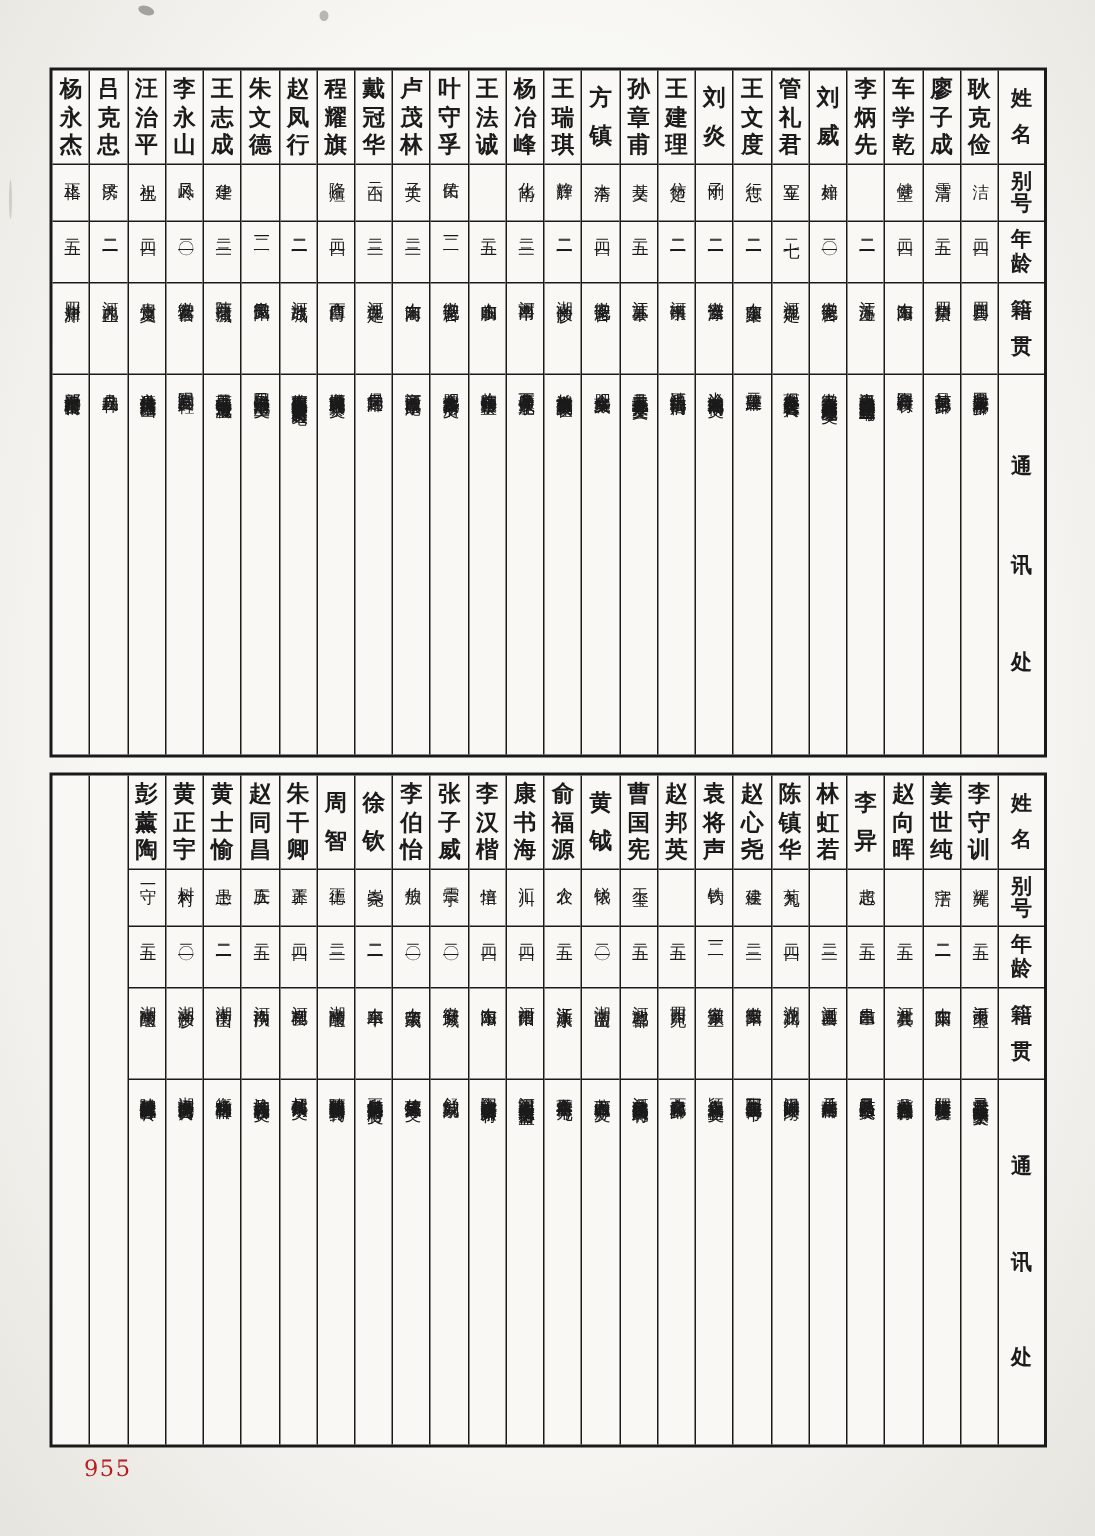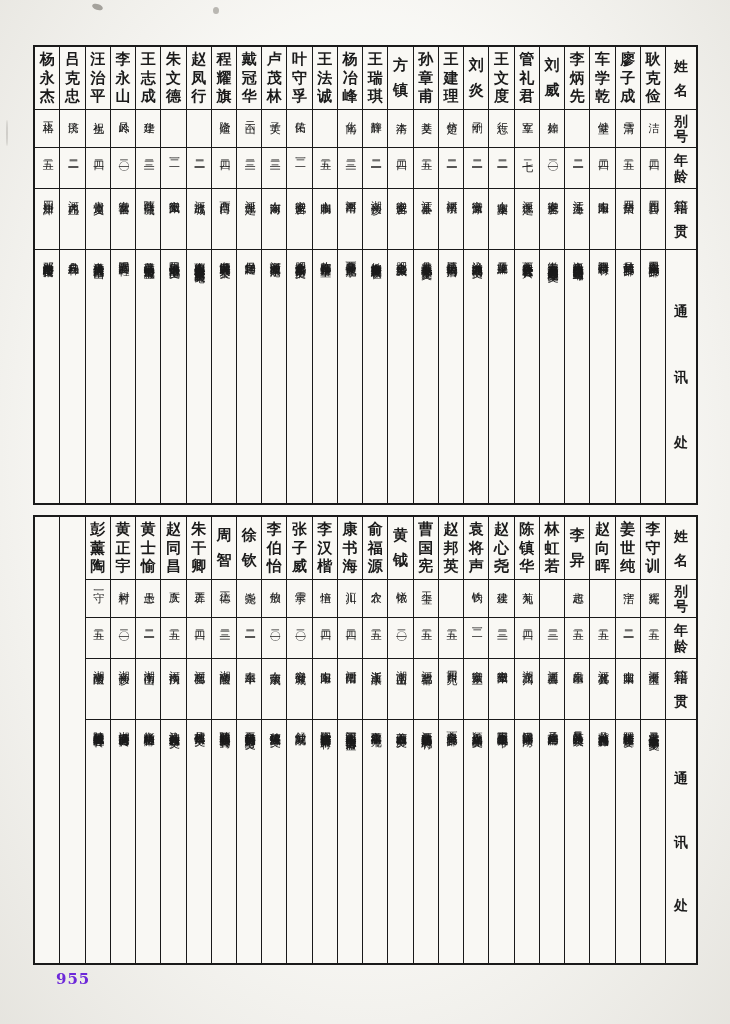--- a/index.html
+++ b/index.html
@@ -41,21 +41,21 @@
   .tcell{display:flex;justify-content:center;align-items:flex-start;padding-top:3px;}
   .vtext{
     writing-mode:vertical-rl;text-orientation:upright;
     font-size:11px;line-height:12px;letter-spacing:1px;
     max-height:100%;
   }
   .c-addr .vtext{letter-spacing:0.5px;}
   .empty-col{background:transparent;}
   .page-number{
     position:absolute;left:56px;top:970px;
-    font-size:15px;letter-spacing:1px;color:#6d28d9;font-weight:bold;
+    font-size:15px;letter-spacing:1px;color:#b91c1c;
   }
   .smudge{position:absolute;background:#4a453d;border-radius:50%;pointer-events:none;}
   .smudge.m1{left:92px;top:4px;width:11px;height:6px;opacity:.45;transform:rotate(18deg);}
   .smudge.m2{left:213px;top:7px;width:6px;height:7px;opacity:.35;}
   .smudge.m3{left:6px;top:120px;width:2px;height:26px;opacity:.18;}
 </style>
 </head>
 <body>
 
 <div class="page-vignette"></div>

